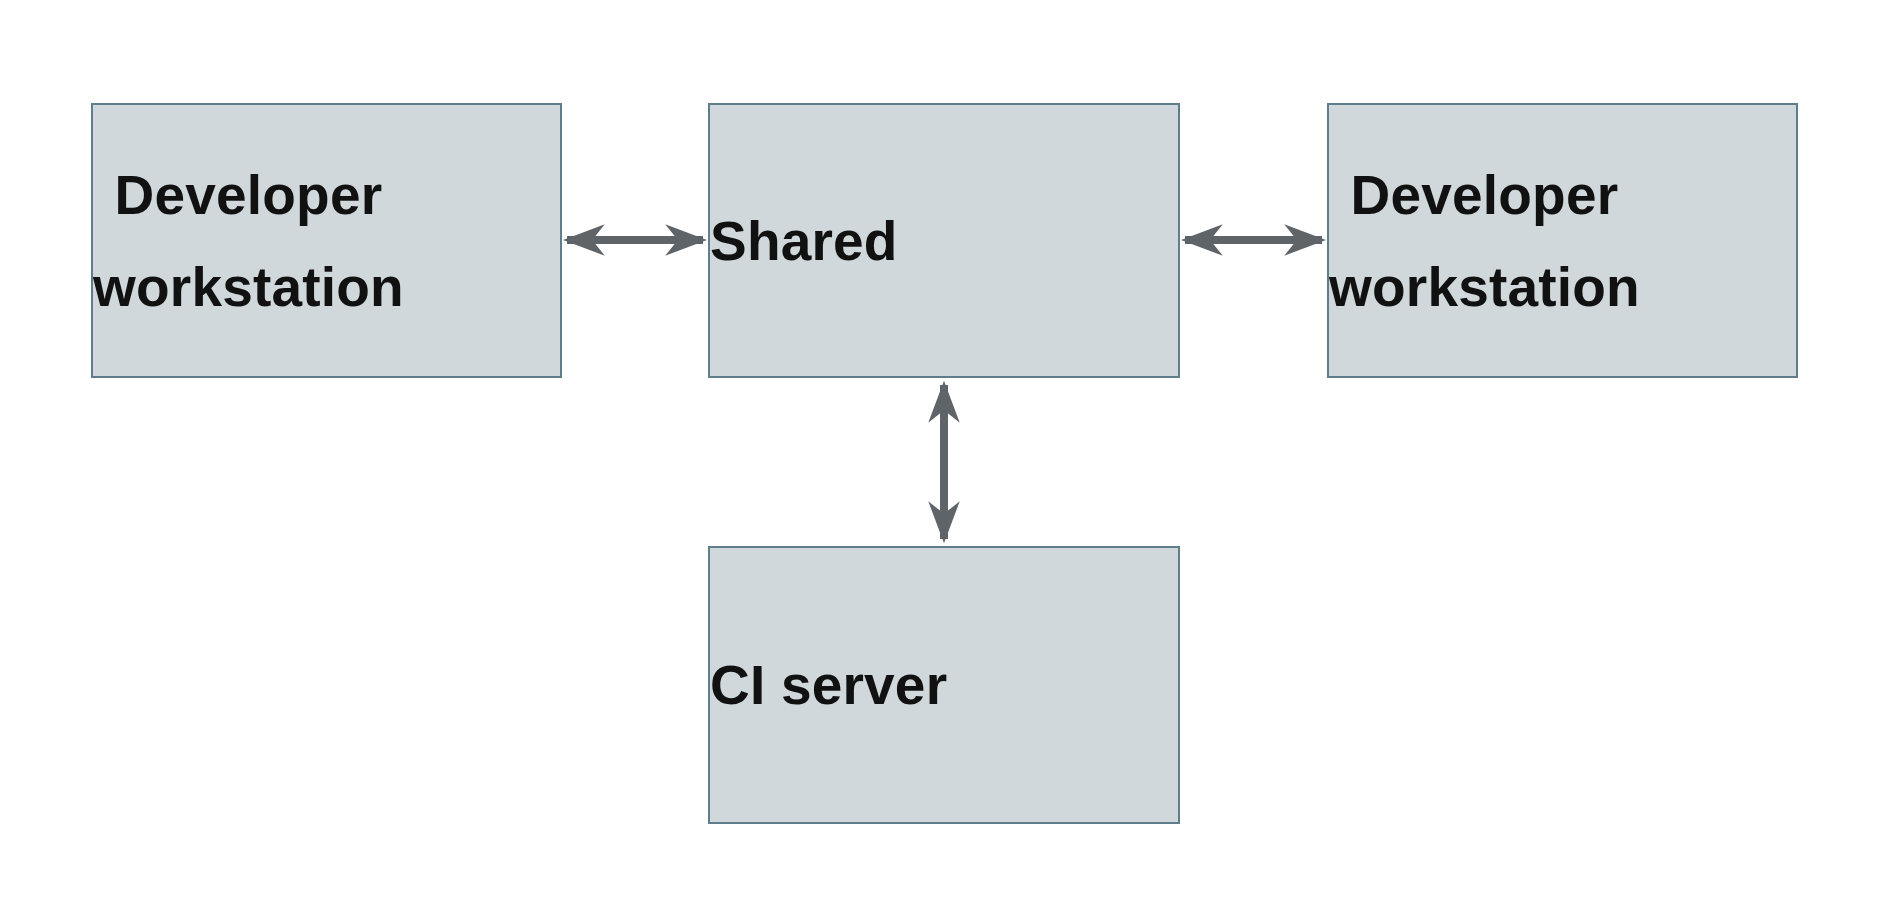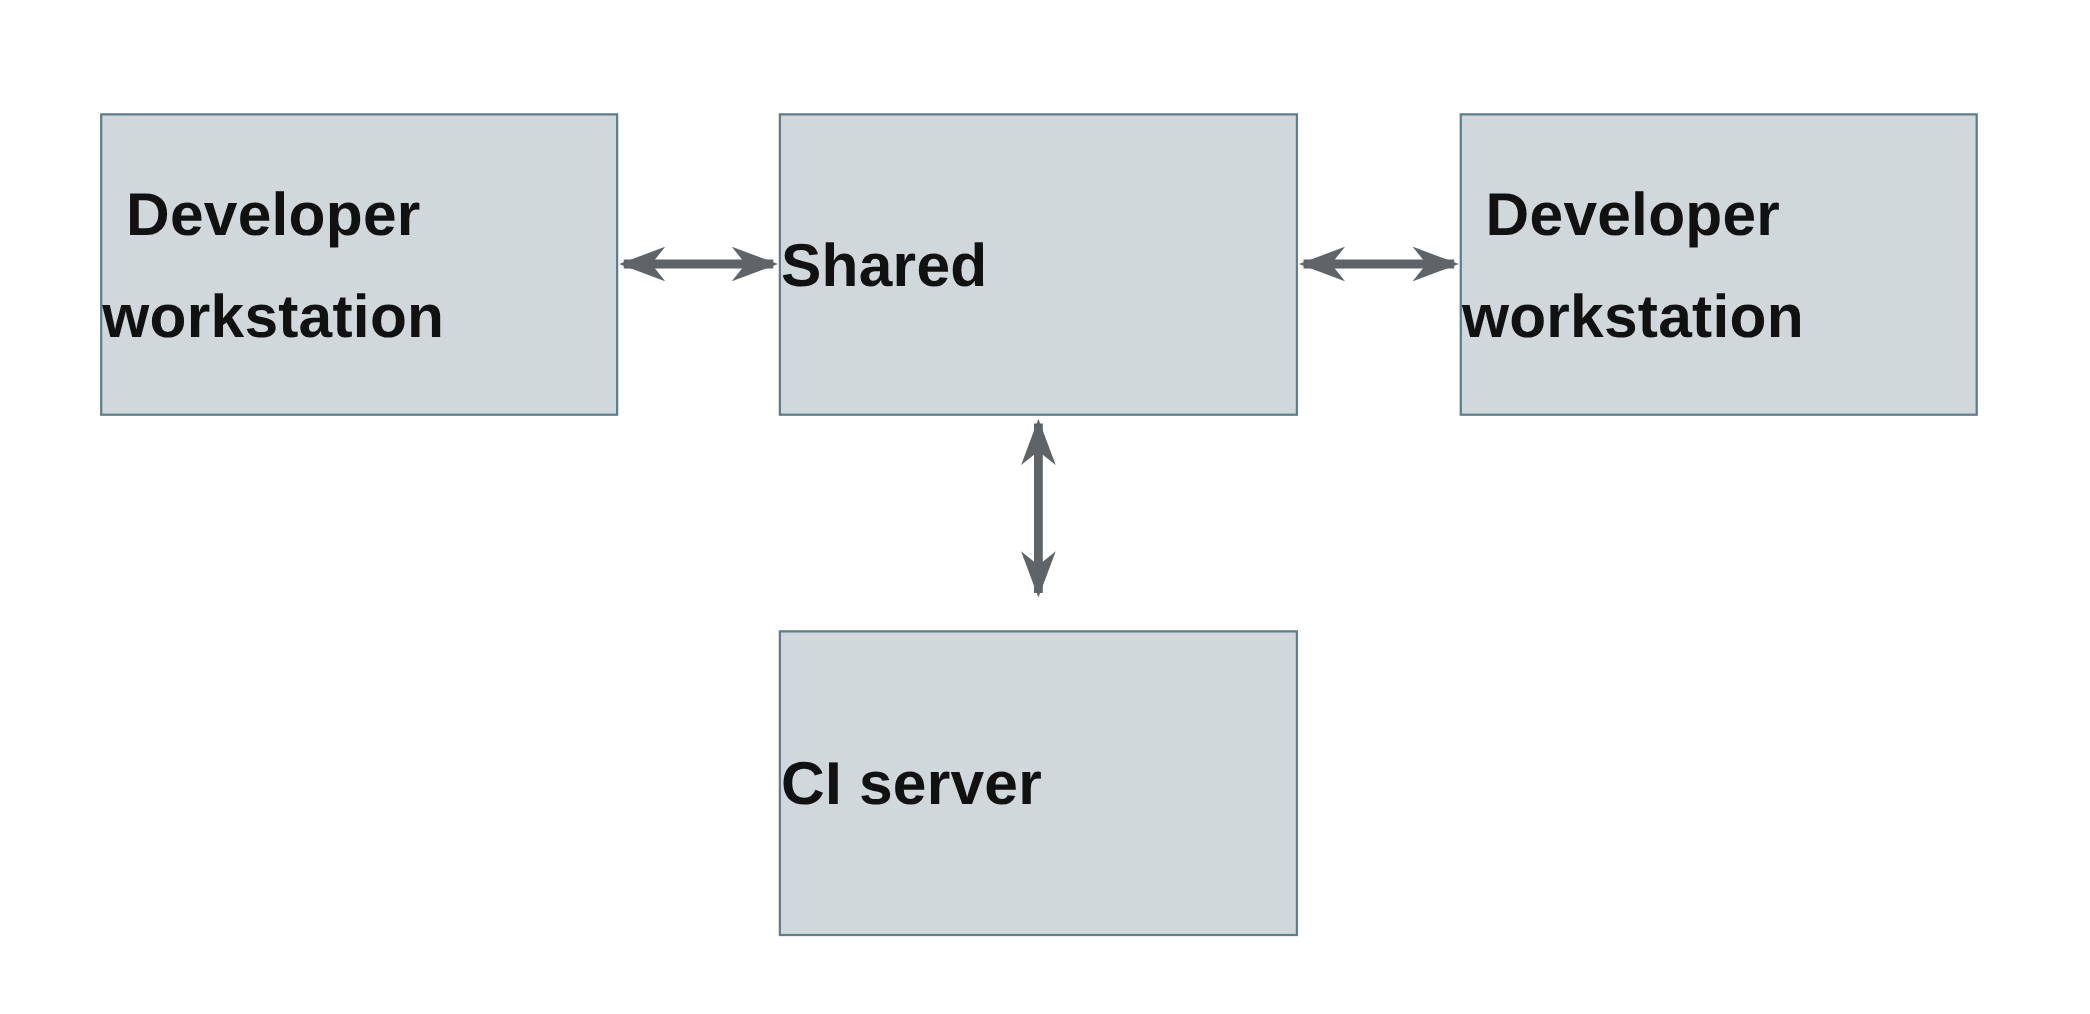--- a/index.html
+++ b/index.html
@@ -34,21 +34,21 @@
     font-size: 55px;
     line-height: 92px;
     letter-spacing: 0.2px;
     font-weight: bold;
   }
   .node-label { display: block; }
   .node-label .line { display: block; white-space: nowrap; }
   .node-left   { left: 91px;   top: 103px; width: 471px; height: 275px; }
   .node-center { left: 708px;  top: 103px; width: 472px; height: 275px; }
   .node-right  { left: 1327px; top: 103px; width: 471px; height: 275px; }
-  .node-ci     { left: 708px;  top: 546px; width: 472px; height: 278px; margin-top: 27px; }
+  .node-ci     { left: 708px;  top: 546px; width: 472px; height: 278px; }
   .arrows {
     position: absolute;
     left: 0; top: 0;
     width: 1900px;
     height: 922px;
     pointer-events: none;
   }
   .arrows line { stroke: var(--arrow); stroke-width: 8; }
   .arrows marker path { fill: var(--arrow); }
 </style>

